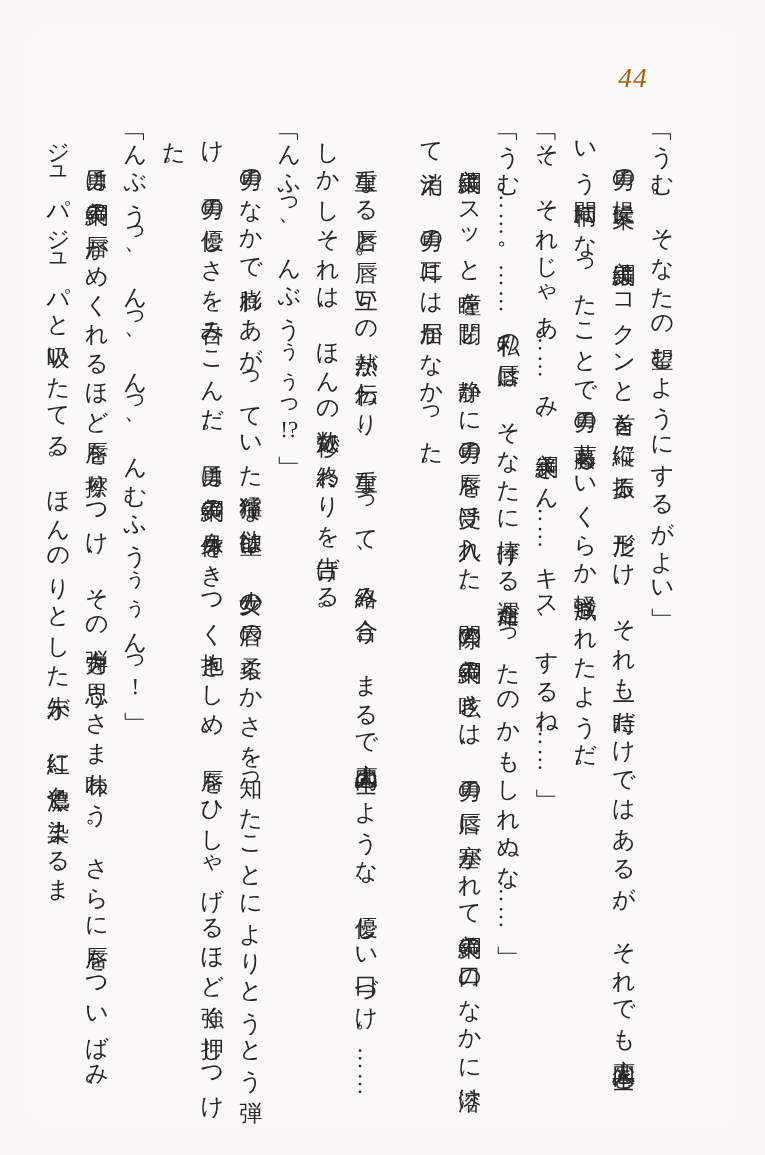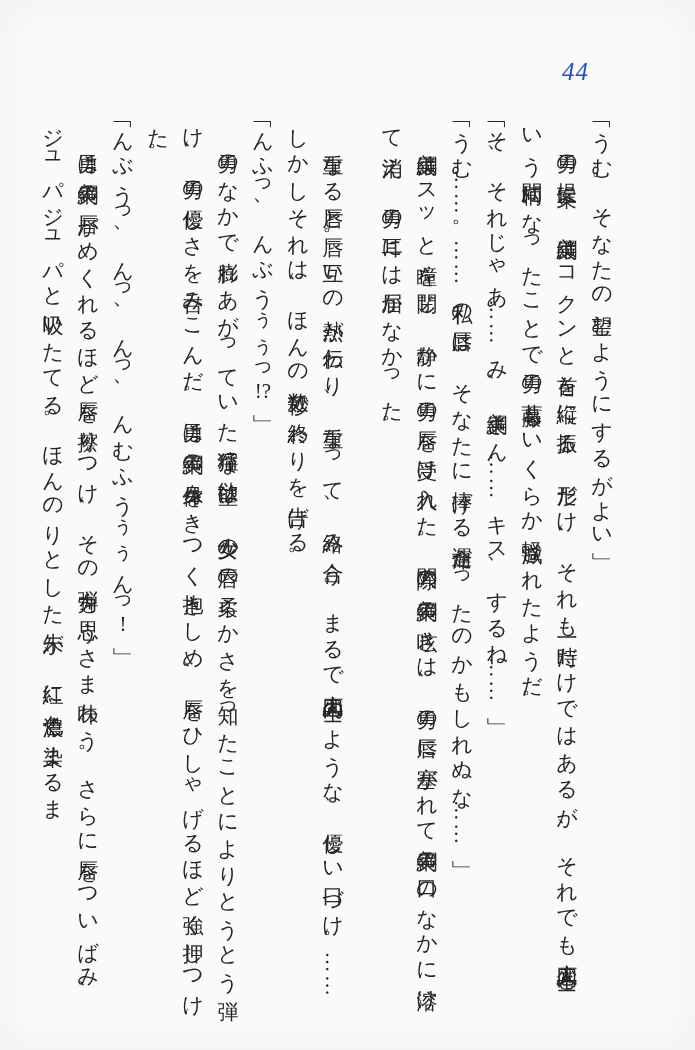--- a/index.html
+++ b/index.html
@@ -22,21 +22,21 @@
     inset: 0;
     box-shadow: inset 0 0 45px rgba(0,0,0,0.045);
     pointer-events: none;
   }
   .page-number {
     position: absolute;
     top: 58px;
     left: 562px;
     font-style: italic;
     font-size: 25px;
-    color: #1d4ed8;
+    color: #a16207;
     letter-spacing: 1px;
   }
   .text-block {
     position: absolute;
     top: 114px;
     right: 76px;
     height: 896px;
     writing-mode: vertical-rl;
     color: #262626;
     font-size: 21px;

